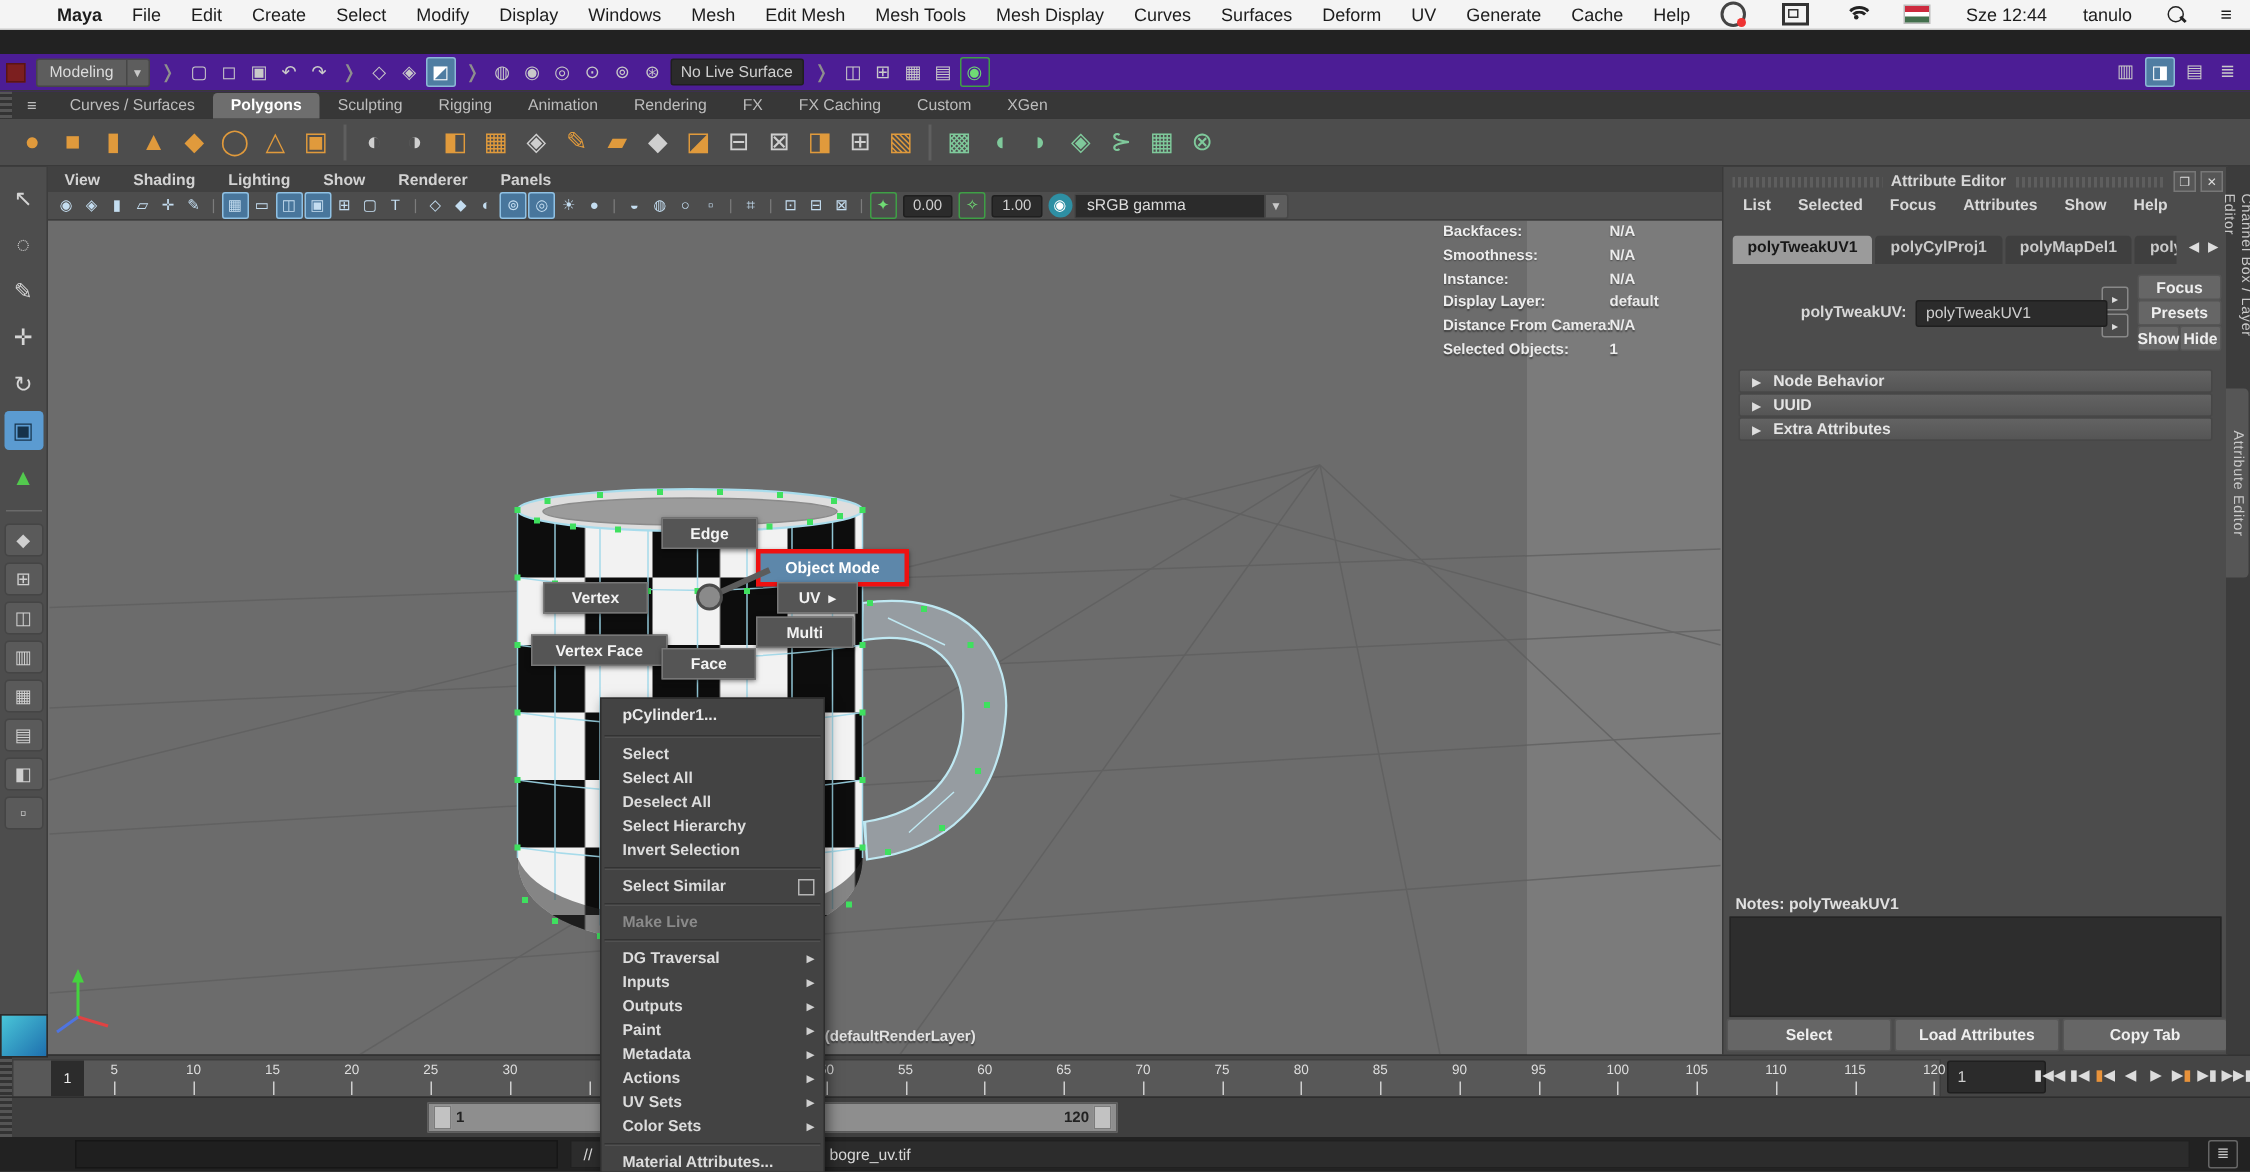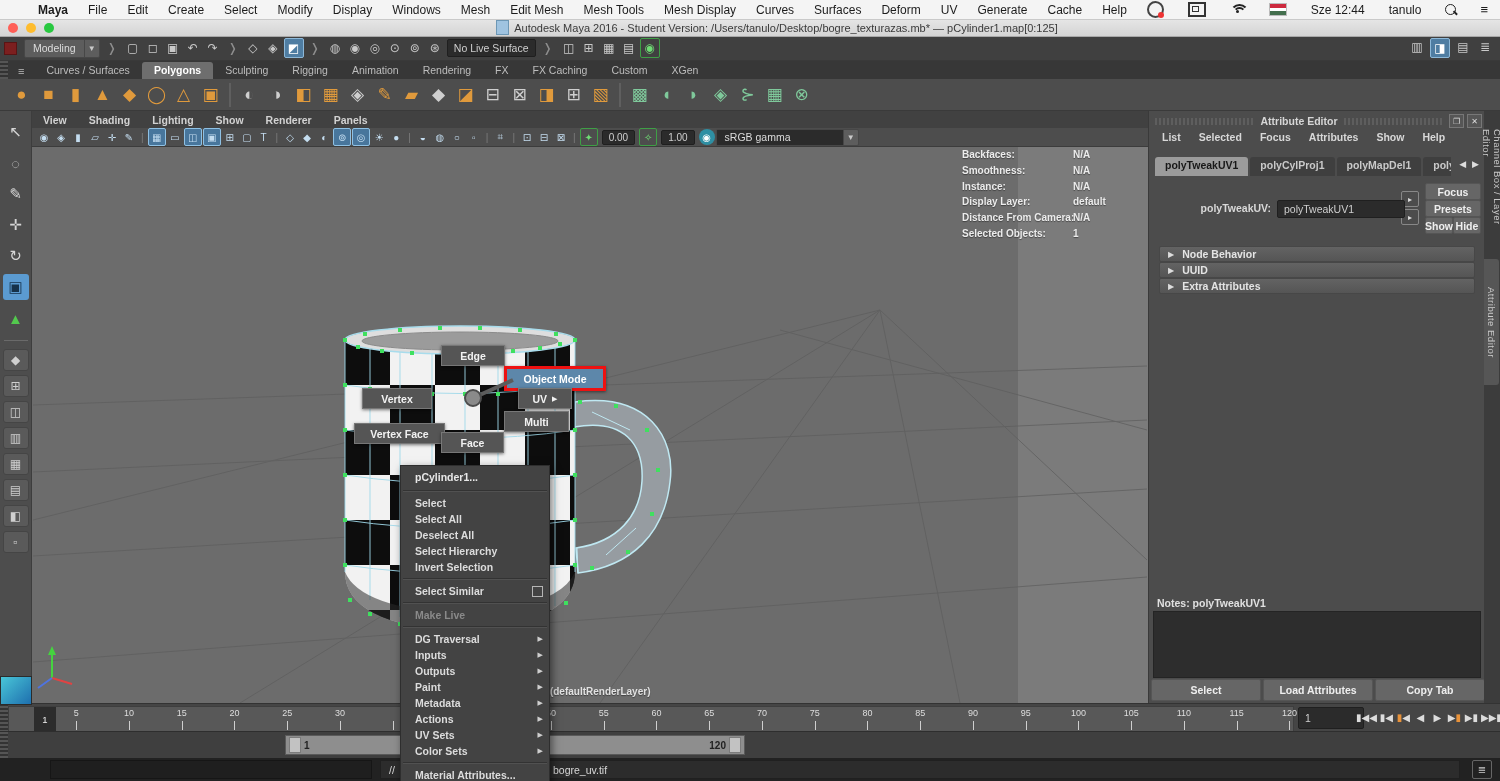--- a/index.html
+++ b/index.html
@@ -27,21 +27,21 @@
   .wifi i:nth-child(3){left:6px;top:6px;width:3px;height:3px;background:#222;border:0;border-radius:50%;}
   .mag{width:9px;height:9px;border:1.5px solid #222;border-radius:50%;position:relative;}
   .mag::after{content:"";position:absolute;left:7px;top:7px;width:5px;height:1.5px;background:#222;transform:rotate(45deg);}
   
   #titlebar{left:0;top:19px;width:1500px;height:17px;background:linear-gradient(#e6e6e6,#d4d4d4);
             border-bottom:1px solid #a8a8a8;display:flex;align-items:center;z-index:29;}
   .tl{width:10px;height:10px;border-radius:50%;margin-left:8px;}
   #titlebar .doc{width:11px;height:13px;background:#9fc3e0;border:1px solid #6d97b5;margin:0 5px 0 auto;}
   #titlebar .ttl{color:#3a3a3a;font-size:11px;margin-right:auto;white-space:nowrap;}
   
-  #toolbar{left:0;top:36px;width:1500px;height:24px;background:#404040;border-bottom:1px solid #393939;
+  #toolbar{left:0;top:36px;width:1500px;height:24px;background:#4c1d95;border-bottom:1px solid #393939;
            display:flex;align-items:center;gap:3px;z-index:28;}
   .redchip{width:11px;height:11px;background:#7c1f1f;border:1px solid #5a1414;margin:0 4px;}
   .combo{height:17px;background:#5d5d5d;border:1px solid #474747;border-radius:2px;display:flex;align-items:center;
          color:#dcdcdc;font-size:10.5px;}
   .combo .txt{padding:0 8px;}
   .combo .arr{width:14px;height:100%;border-left:1px solid #474747;display:flex;align-items:center;justify-content:center;font-size:8px;color:#c9c9c9;}
   .tsep{color:#8e8e8e;font-size:12px;padding:0 4px;}
   .ic{width:18px;height:18px;display:flex;align-items:center;justify-content:center;color:#c9c9c9;font-size:12px;border-radius:2px;flex:0 0 auto;}
   .ic.active{background:#4f7da2;border:1px solid #8db8d8;color:#fff;}
   .darkfield{background:#2b2b2b;border:1px solid #1f1f1f;color:#cfcfcf;height:16px;display:flex;align-items:center;padding:0 6px;font-size:10.5px;border-radius:2px;}
@@ -195,27 +195,20 @@
           <div style="background: rgb(255, 255, 255);"></div>
           <div style="background: rgb(67, 111, 77);"></div>
         </span>
       <span style="color:#1c1c1c;">Sze 12:44</span>
       <span style="color:#1c1c1c;">tanulo</span>
       <span class="mag"></span>
       <span style="color:#1c1c1c;font-size:13px;">≡</span>
     </div>
   </div>
 
-  <div id="titlebar" class="abs">
-    <span class="tl" style="background:#ff5f57;"></span>
-    <span class="tl" style="background:#febc2e;"></span>
-    <span class="tl" style="background:#28c840;"></span>
-    <span class="doc"></span>
-    <span class="ttl">Autodesk Maya 2016 - Student Version: /Users/tanulo/Desktop/bogre_texturazas.mb*  —  pCylinder1.map[0:125]</span>
-  </div>
 
   <div id="toolbar" class="abs">
     <span class="redchip"></span>
     <span class="combo">
       <span class="txt">Modeling</span>
       <span class="arr">▼</span>
     </span>
     <span class="tsep">❭</span>
     <div id="tb-left" style="display:flex;align-items:center;gap:2px;">
         <div class="ic">▢</div>

